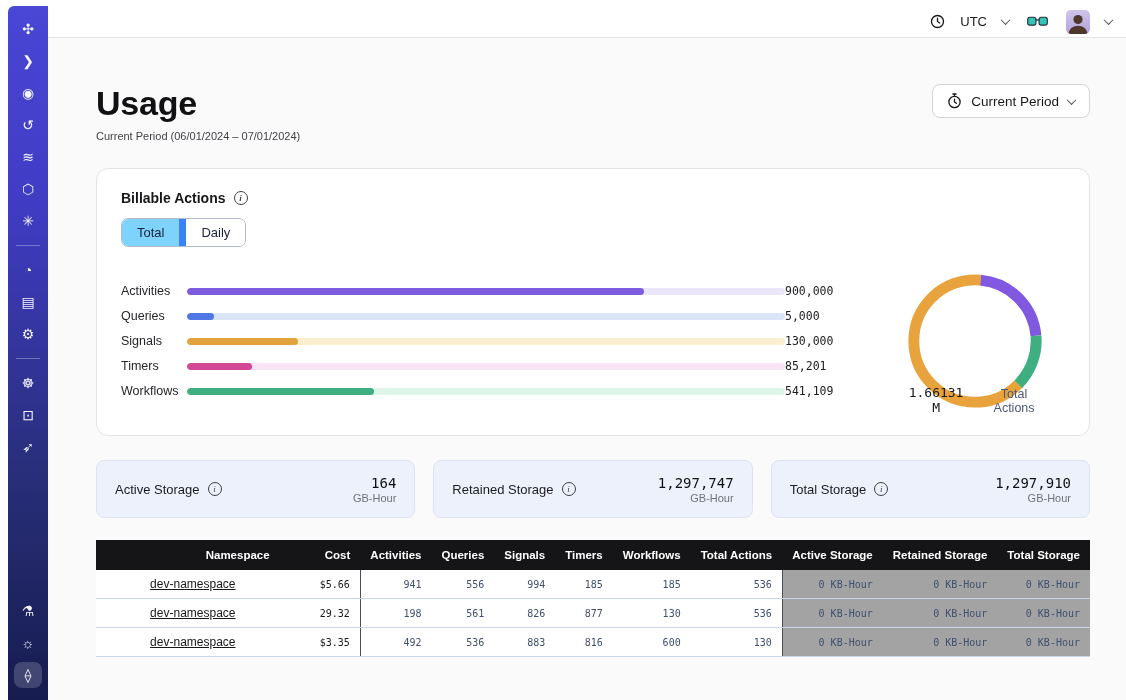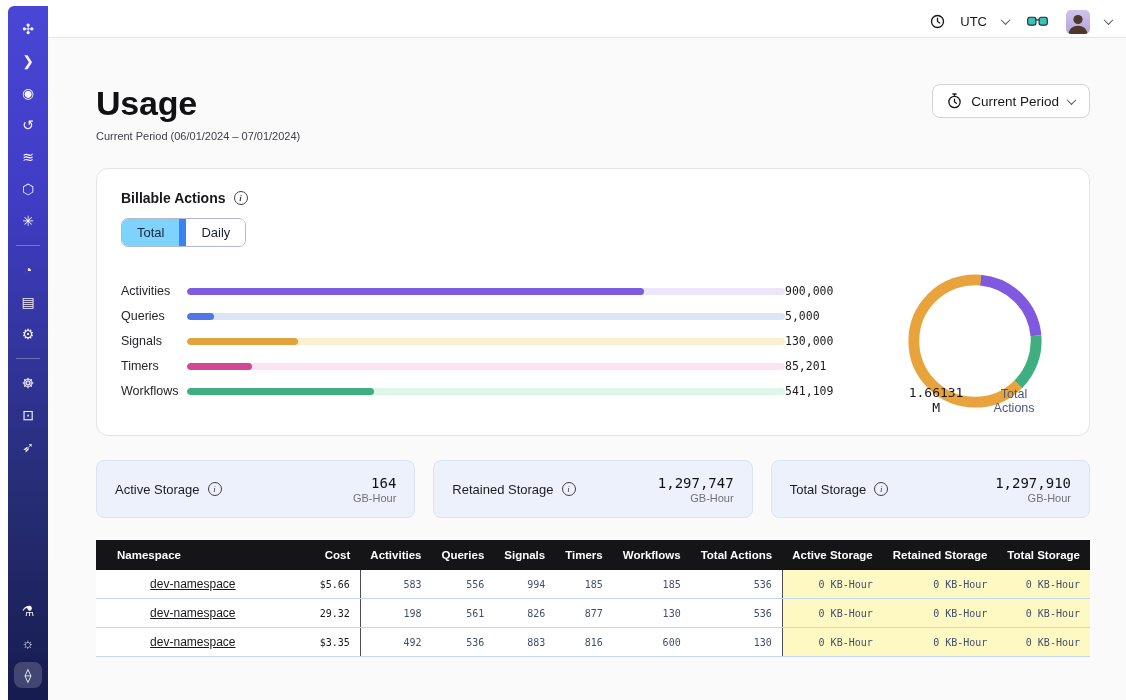--- a/index.html
+++ b/index.html
@@ -81,28 +81,28 @@
   .storage-label { font-size:13px; color:#1c1c1f; display:flex; align-items:center; gap:8px; }
   .storage-label .icircle { color:#3f3f46; }
   .storage-val-wrap { text-align:right; }
   .storage-value { font-family:"DejaVu Sans Mono", monospace; font-size:14px; color:#111113; }
   .storage-unit { font-size:11px; color:#71717a; margin-top:1px; }
 
   
   .usage-table { margin-top:22px; width:100%; border-collapse:collapse; background:#fff; }
   .usage-table th { background:#151517; color:#fff; font-size:11.5px; font-weight:600;
     padding:9px 10px; text-align:right; white-space:nowrap; }
-  .usage-table th.left { text-align:left; padding-left:21px; }
+  .usage-table th.left { text-align:right; padding-left:21px; }
   .usage-table td { font-size:10px; padding:7px 10px; text-align:right; white-space:nowrap;
     border-bottom:1px solid #c7d7f0; font-family:"DejaVu Sans Mono", monospace; color:#3f4f6e; }
   .usage-table td.c-ns { text-align:center; padding-left:20px; font-family:"Liberation Sans", sans-serif; font-size:12px; }
   .usage-table td.c-ns a { color:#18181b; }
   .usage-table td.c-cost { color:#18181b; }
   .usage-table .vdiv-l { border-left:1.5px solid #4b4e57; }
-  .usage-table td.c-store { background:#fef9c3; }
+  .usage-table td.c-store { background:#a3a3a3; }
 </style>
 </head>
 <body>
 
 <div class="frame">
 <div class="app">
 
   <nav class="sidebar">
         <button class="sb-icon">✣</button>
         <button class="sb-icon">❯</button>
@@ -293,21 +293,21 @@
             <th>Total Actions</th>
             <th>Active Storage</th>
             <th>Retained Storage</th>
             <th>Total Storage</th>
           </tr>
         </thead>
         <tbody>
           <tr>
             <td class="c-ns"><a href="#">dev-namespace</a></td>
             <td class="c-cost">$5.66</td>
-            <td class="vdiv-l">583</td>
+            <td class="vdiv-l">941</td>
             <td>556</td>
             <td>994</td>
             <td>185</td>
             <td>185</td>
             <td>536</td>
             <td class="c-store vdiv-l">0 KB-Hour</td>
             <td class="c-store">0 KB-Hour</td>
             <td class="c-store">0 KB-Hour</td>
           </tr>
           <tr>

